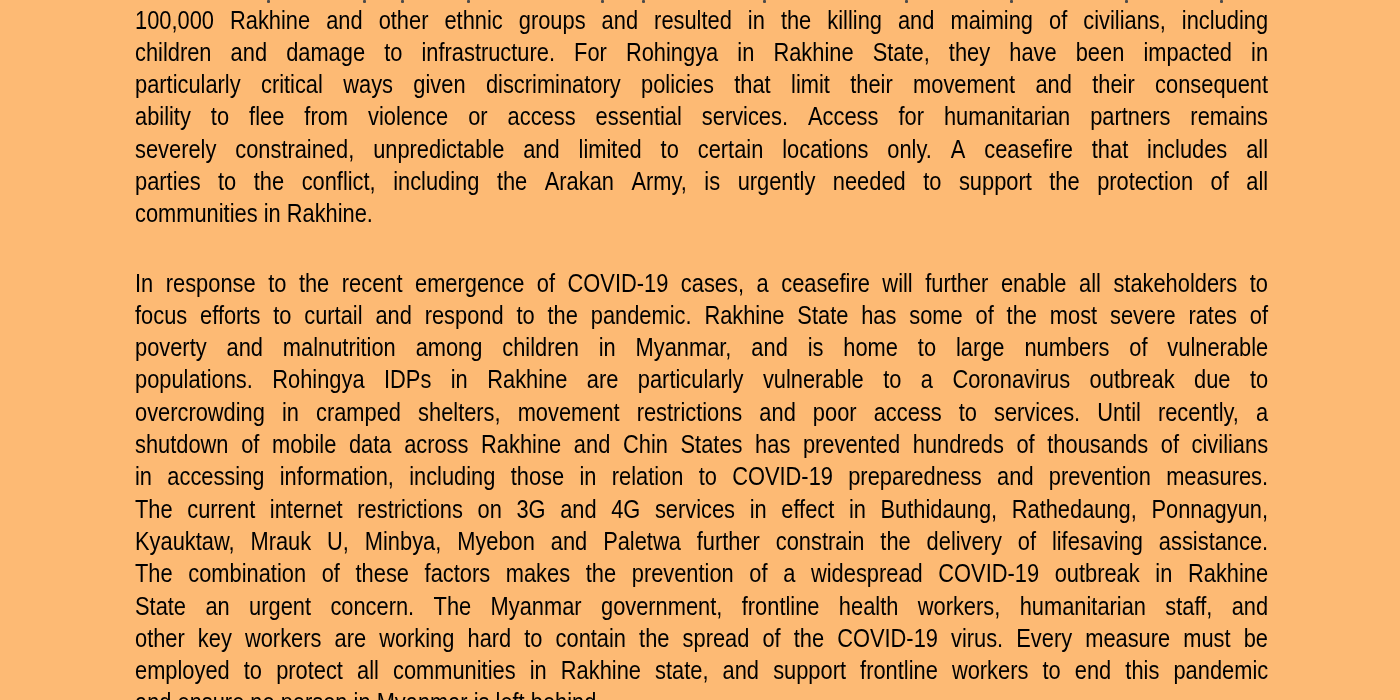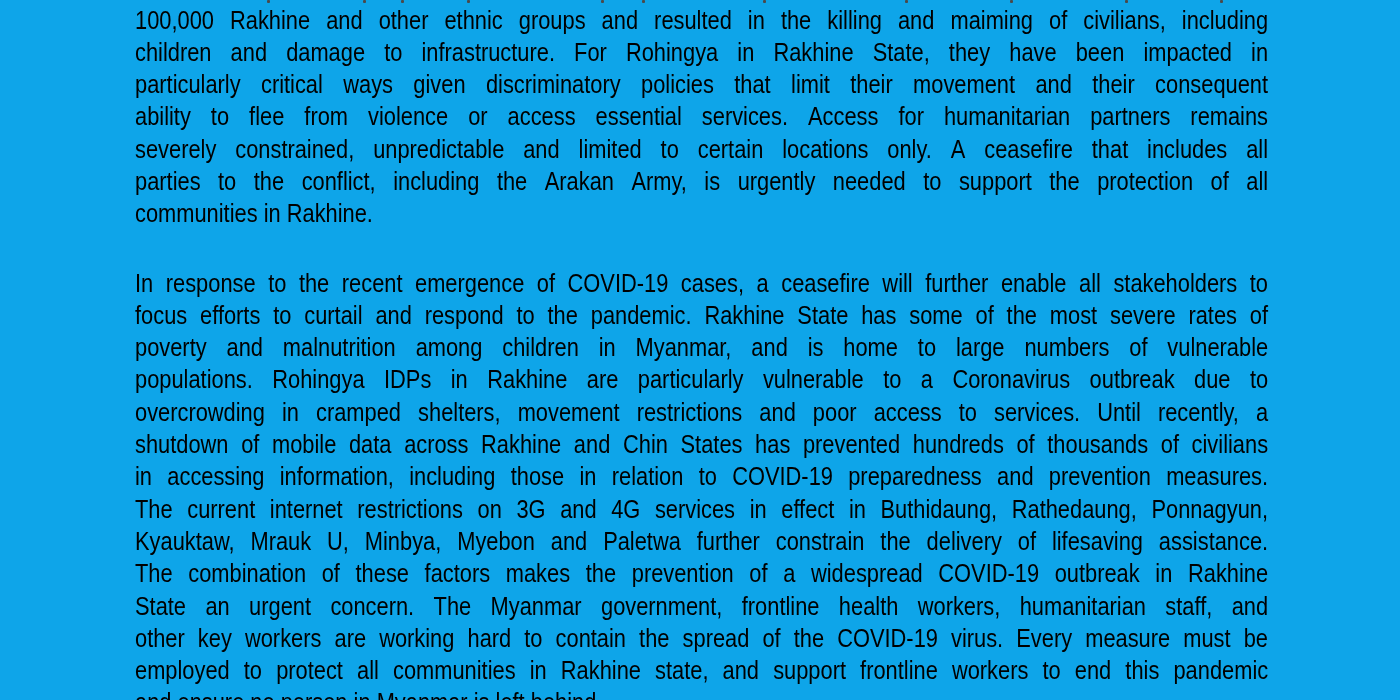--- a/index.html
+++ b/index.html
@@ -10,21 +10,21 @@
     width: 1400px;
     height: 700px;
     overflow: hidden;
     background: #ffffff;
     position: relative;
     font-family: "Liberation Sans", sans-serif;
   }
   .page {
     position: absolute;
     inset: 0;
-    background: #0ea5e9;
+    background: #fdba74;
   }
   
   .clipped-top {
     position: absolute;
     top: 0;
     left: 0;
     width: 1400px;
     height: 5px;
     overflow: hidden;
   }

